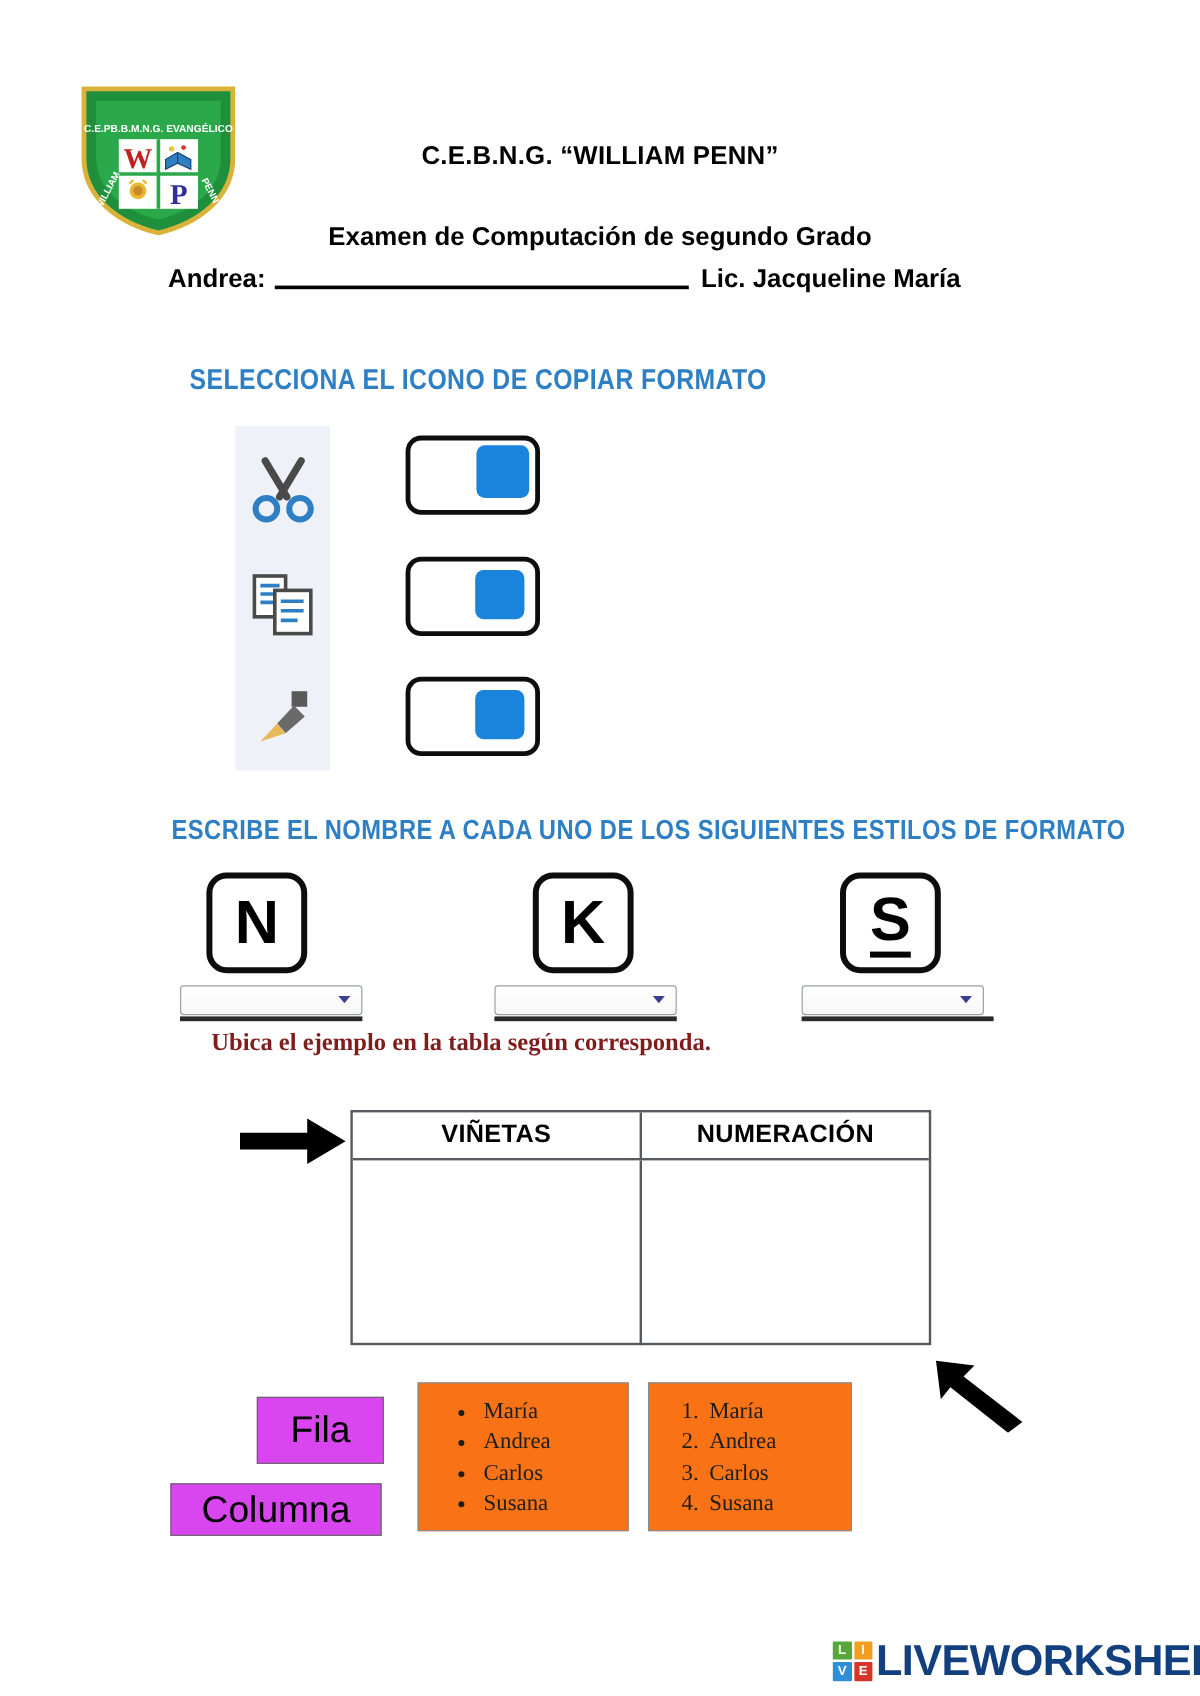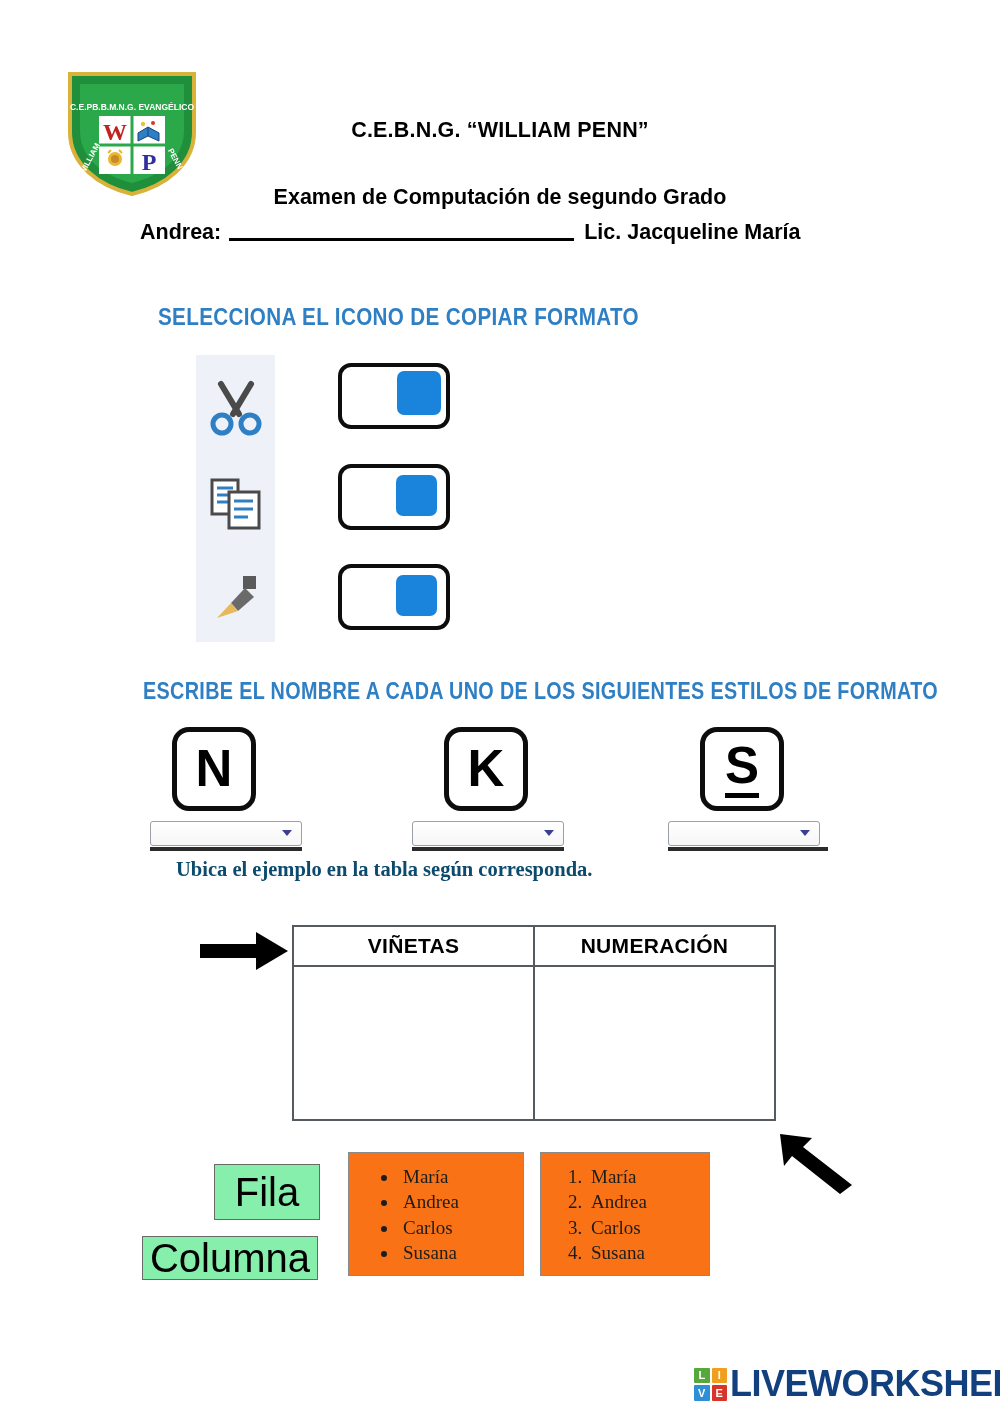--- a/index.html
+++ b/index.html
@@ -173,21 +173,21 @@
   #select-s { left: 668px; top: 821px; }
   #select-s .select-underline { width: 160px; }
 
   
   .subinstruction {
     position: absolute;
     left: 176px; top: 858px;
     font-family: "Liberation Serif", serif;
     font-weight: bold;
     font-size: 20.5px;
-    color: #0c4a6e;
+    color: #7f1d1d;
     white-space: nowrap;
   }
 
   
   .tbl {
     position: absolute;
     left: 292px; top: 925px;
     width: 484px; height: 196px;
     border: 2px solid #555a5f;
     box-sizing: border-box;
@@ -213,24 +213,24 @@
 
   
   .arrow { position: absolute; }
   #arrow-table-left { left: 200px; top: 930px; }
   #arrow-table-right { left: 778px; top: 1128px; }
 
   
   .word-box {
     position: absolute;
     border: 1px solid #6a6a6a;
-    background: #86efac;
+    background: #d946ef;
     display: flex; align-items: center; justify-content: center;
     font-family: "Liberation Sans", sans-serif;
-    font-size: 40px;
+    font-size: 31px;
     color: #000;
     box-sizing: border-box;
   }
   #word-fila { left: 214px; top: 1164px; width: 106px; height: 56px; }
   #word-columna { left: 142px; top: 1236px; width: 176px; height: 44px; }
 
   
   .list-card {
     position: absolute;
     border: 1px solid #8a8a8a;

